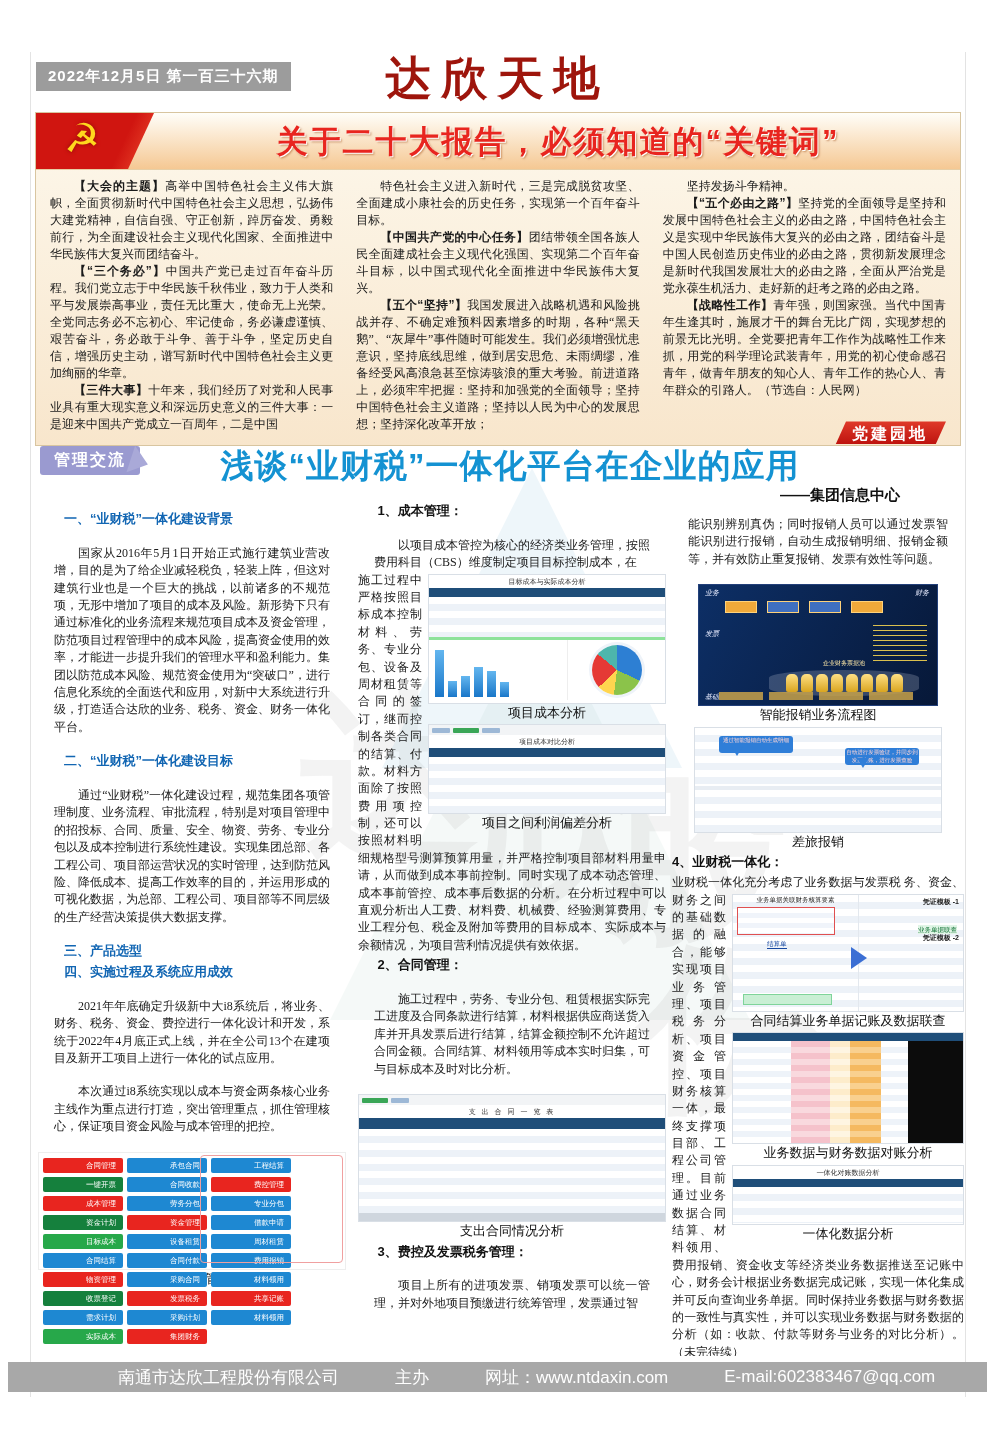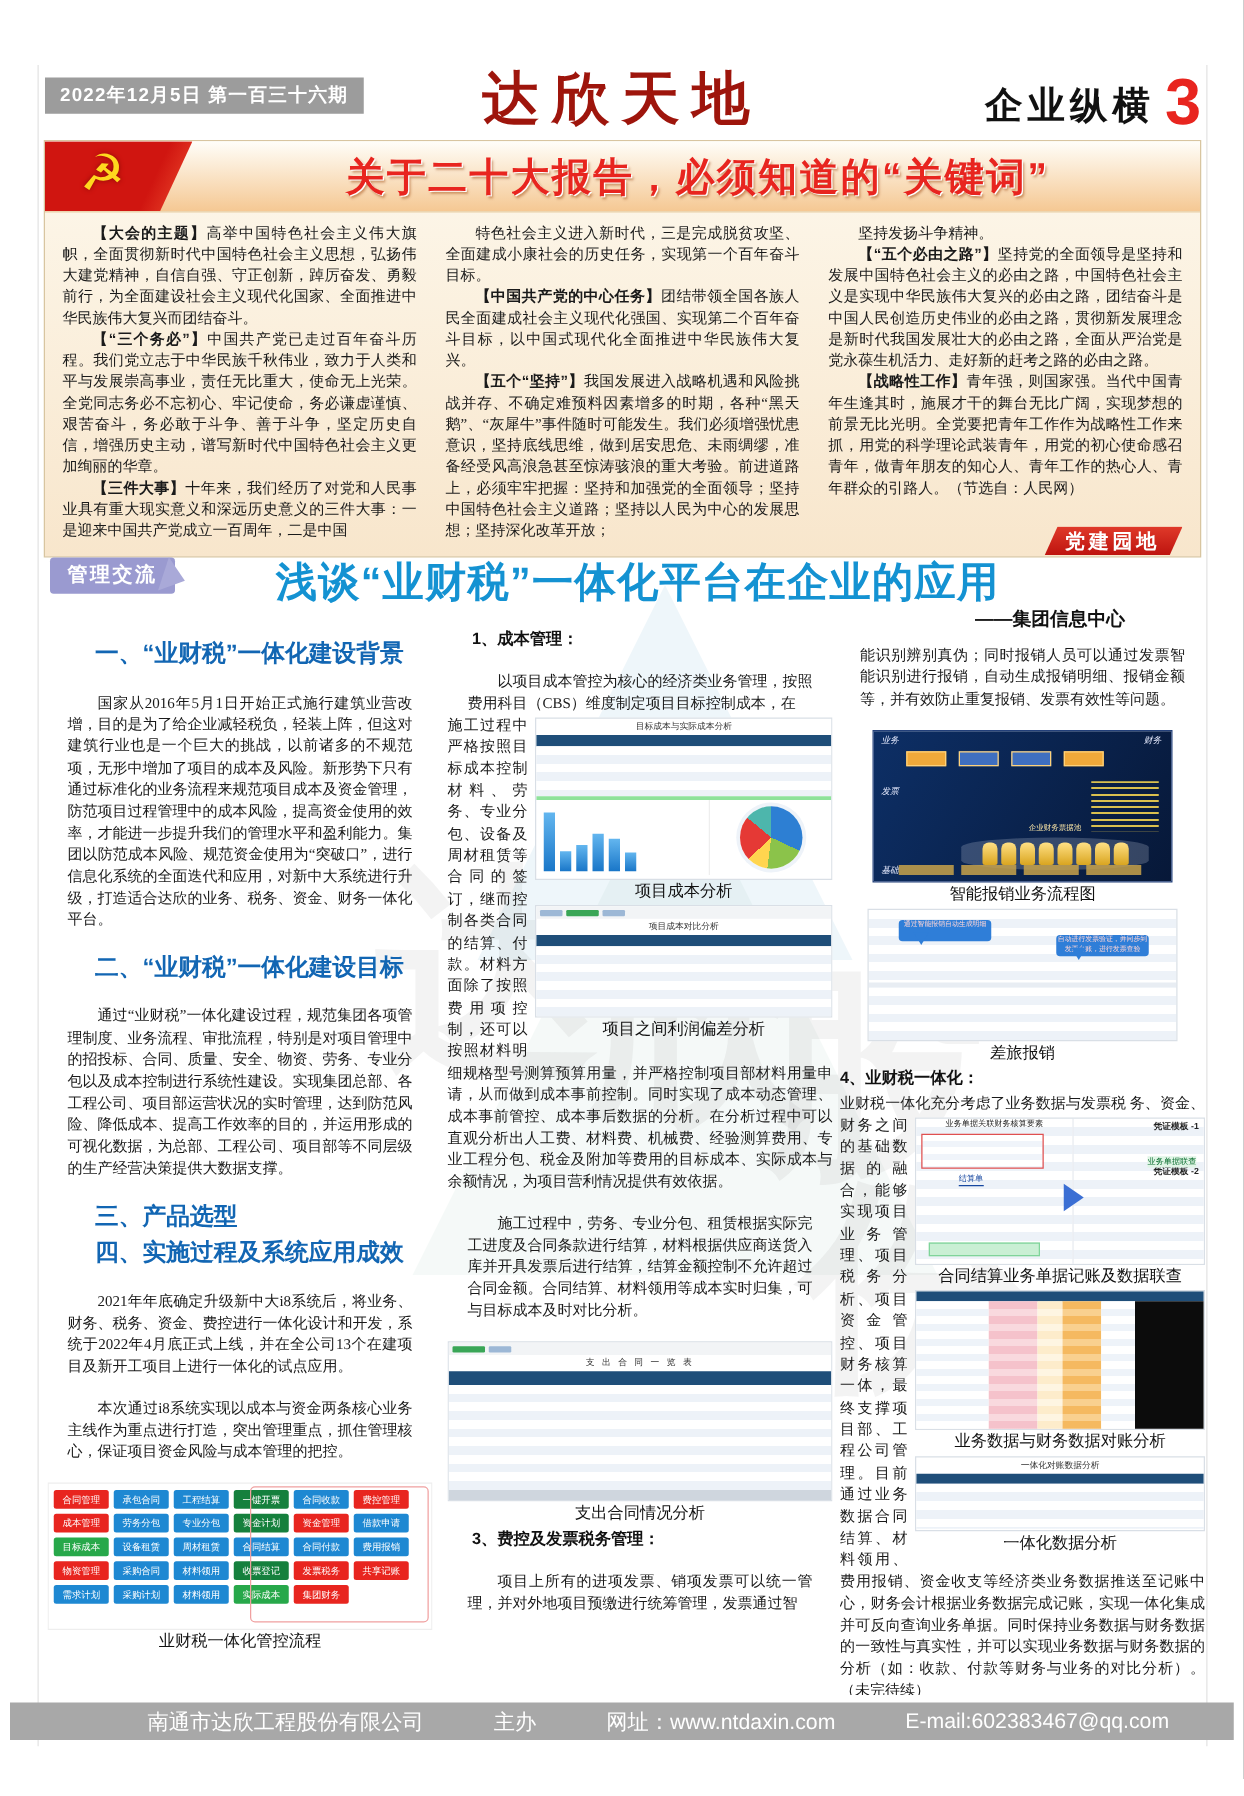--- a/index.html
+++ b/index.html
@@ -47,21 +47,21 @@
   .a2-tag:after{content:"";position:absolute;right:-22px;top:4px;border:14px solid transparent;border-left:18px solid #a9a9d8;transform:rotate(18deg);}
   .a2-title{position:absolute;left:120px;top:444px;width:780px;text-align:center;font-family:"Liberation Sans",sans-serif;
       font-size:33px;font-weight:900;color:#1492d2;letter-spacing:1px;z-index:1;white-space:nowrap;}
   .a2-sub{position:absolute;left:120px;top:486px;width:780px;text-align:right;font-family:"Liberation Sans",sans-serif;
       font-size:15px;font-weight:bold;color:#111;z-index:1;}
 
   .col{position:absolute;z-index:1;font-size:12px;line-height:1.45;text-align:justify;overflow:hidden;}
   .col1{left:38px;top:508px;width:308px;height:848px;}
   .col2{left:358px;top:500px;width:308px;height:856px;}
   .col3{left:672px;top:500px;width:292px;height:856px;}
-  .bhead{font-family:"Liberation Sans",sans-serif;font-weight:bold;color:#1266b3;font-size:19px;margin:2px 0;text-indent:2em;}
+  .bhead{font-family:"Liberation Sans",sans-serif;font-weight:bold;color:#1266b3;font-size:13px;margin:2px 0;text-indent:2em;}
   .nhead{font-family:"Liberation Sans",sans-serif;font-weight:bold;color:#111;font-size:13px;margin:2px 0;text-indent:1.5em;}
   .para{margin:16px;text-indent:2em;}
   .caption{text-align:center;font-size:13px;color:#111;margin:1px 0 4px 0;line-height:1.2;}
   .imgfloat{float:right;width:238px;margin:2px 0 2px 6px;}
   .imgfloat3{float:right;width:232px;margin:2px 0 2px 6px;}
 
   
   .shot{position:relative;width:100%;background:#fff;border:1px solid #d9dfe6;overflow:hidden;box-sizing:border-box;}
   .sh-title{text-align:center;font-size:7px;color:#333;padding:2px 0 1px 0;font-family:"Liberation Sans",sans-serif;}
   .sh-hdr{height:9px;background:#1f4e79;}
@@ -115,21 +115,21 @@
   .rc-cream{flex:.5;background:repeating-linear-gradient(#fdeccb 0 6px,#fef5e2 6px 12px);}
   .rc-orange{flex:.8;background:repeating-linear-gradient(#f5b960 0 6px,#f9d08f 6px 12px);}
   .rc2{flex:.7;background:repeating-linear-gradient(#fff 0 6px,#eef3f9 6px 12px);}
   .rc-black{flex:1.4;background:#0c0c0c;}
 
   
   .flow{position:relative;width:100%;height:118px;border:1px solid #eee;background:#fff;padding:3px 2px;box-sizing:border-box;}
   .flow-frame{position:absolute;right:2px;top:2px;width:46%;height:92%;border:1px solid #f0a0a0;border-radius:4px;pointer-events:none;}
   .chips{display:flex;flex-wrap:wrap;}
   .chip{width:44px;height:15px;margin:2px 2px;border-radius:2px;color:#fff;font-size:7.5px;line-height:15px;
-        text-align:center;font-family:"Liberation Sans",sans-serif;}
+        text-align:center;font-family:"Liberation Sans",sans-serif;padding-left:36px;}
   .chip.red{background:#e8251f}.chip.blue{background:#1e88d2}.chip.green{background:#27a84a}.chip.orange{background:#15803d}
 
   
   .footer{position:absolute;left:8px;top:1362px;width:979px;height:30px;background:#a8a8a8;z-index:2;
       display:flex;align-items:center;color:#fff;font-family:"Liberation Sans",sans-serif;font-size:17px;}
   .footer span{margin-left:56px;}
   .footer .f1{margin-left:110px;}
 </style>
 </head>
 <body>
@@ -139,24 +139,20 @@
 
   <div class="wm wm-tri"></div>
   <div class="wm wm-tri2"></div>
   <span class="wm wm-char" style="left:300px;top:690px;">达</span>
   <span class="wm wm-char" style="left:470px;top:730px;">欣</span>
   <span class="wm wm-char" style="left:610px;top:770px;">股</span>
   <span class="wm wm-char" style="left:640px;top:940px;">份</span>
 
   <div class="hdr-date">2022年12月5日 第一百三十六期</div>
   <div class="masthead">达欣天地</div>
-  <div class="hdr-right">
-    <span class="hdr-section">企业纵横</span>
-    <span class="hdr-page">3</span>
-  </div>
 
   <div class="a1">
     <div class="a1-banner">
       <div class="a1-flag">
         <span class="a1-emblem">☭</span>
       </div>
       <div class="a1-title">关于二十大报告，必须知道的“关键词”</div>
     </div>
     <div class="a1-body">
       <div class="a1-col">
@@ -269,20 +265,21 @@
               <div class="chip-b"></div>
             </div>
           <div class="sh-title">项目成本对比分析</div>
           <div class="sh-hdr"></div>
           <div class="stripes" style="height:58px;"></div>
         </div>
         <div class="caption">项目之间利润偏差分析</div>
       </div>
       <span>施工过程中严格按照目标成本控制材料、劳务、专业分包、设备及周材租赁等合同的签订，继而控制各类合同的结算、付款。材料方面除了按照费用项控制，还可以按照材料明细规格型号测算预算用量，并严格控制项目部材料用量申请，从而做到成本事前控制。同时实现了成本动态管理、成本事前管控、成本事后数据的分析。在分析过程中可以直观分析出人工费、材料费、机械费、经验测算费用、专业工程分包、税金及附加等费用的目标成本、实际成本与余额情况，为项目营利情况提供有效依据。</span>
     </div>
+    <div class="nhead">2、合同管理：</div>
     <p class="para">施工过程中，劳务、专业分包、租赁根据实际完工进度及合同条款进行结算，材料根据供应商送货入库并开具发票后进行结算，结算金额控制不允许超过合同金额。合同结算、材料领用等成本实时归集，可与目标成本及时对比分析。</p>
     <div class="shot" style="height:128px;margin-top:3px;">
       <div class="toolbar">
           <div class="chip-g"></div>
           <div class="chip-b"></div>
         </div>
       <div class="sh-title" style="letter-spacing:2px;">支 出 合 同 一 览 表</div>
       <div class="sh-hdr" style="height:11px;"></div>
       <div class="stripes" style="height:84px;"></div>
       <div class="totrow"></div>

